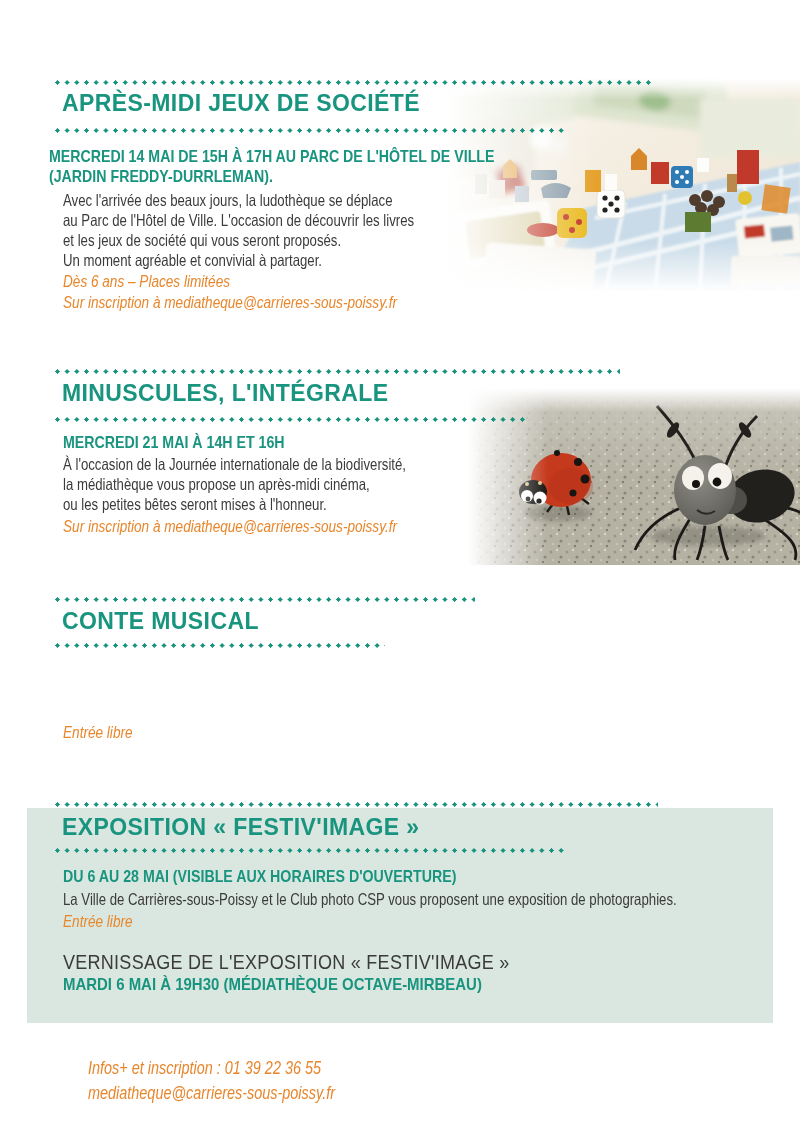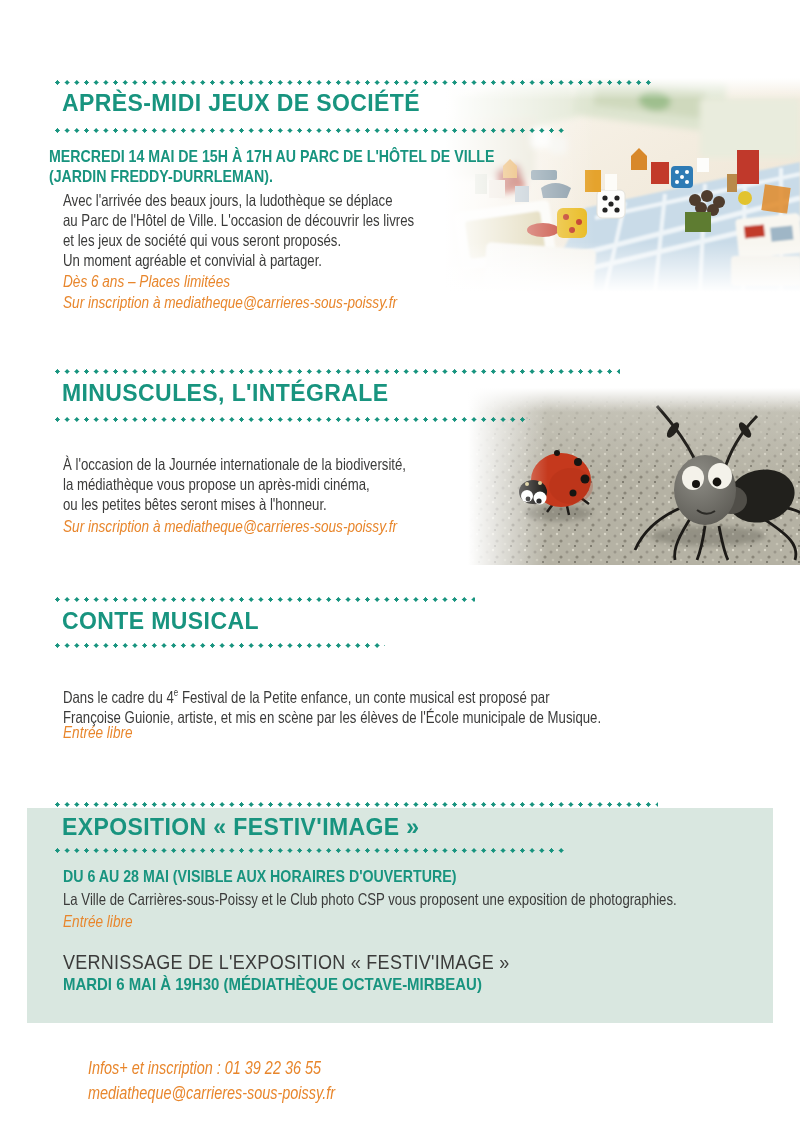--- a/index.html
+++ b/index.html
@@ -232,36 +232,35 @@
     <div class="body-line">Un moment agréable et convivial à partager.</div>
   </div>
   <div class="txt" style="left:63px;top:271px">
     <div class="note-line">Dès 6 ans – Places limitées</div>
     <div class="note-line">Sur inscription à mediatheque@carrieres-sous-poissy.fr</div>
   </div>
 
   <div class="dots" style="left:55px;top:369px;width:565px"></div>
   <div class="sec-title" style="left:62px;top:380px">MINUSCULES, L'INTÉGRALE</div>
   <div class="dots" style="left:55px;top:417px;width:475px"></div>
+  <div class="txt" style="left:63px;top:432px">
+    <div class="sub-line">MERCREDI 21 MAI À 14H ET 16H</div>
+  </div>
   <div class="txt" style="left:63px;top:454px">
     <div class="body-line">À l'occasion de la Journée internationale de la biodiversité,</div>
     <div class="body-line">la médiathèque vous propose un après-midi cinéma,</div>
     <div class="body-line">ou les petites bêtes seront mises à l'honneur.</div>
   </div>
   <div class="txt" style="left:63px;top:516px">
     <div class="note-line">Sur inscription à mediatheque@carrieres-sous-poissy.fr</div>
   </div>
 
   <div class="dots" style="left:55px;top:597px;width:420px"></div>
   <div class="sec-title" style="left:62px;top:608px">CONTE MUSICAL</div>
   <div class="dots" style="left:55px;top:643px;width:330px"></div>
-  <div class="txt" style="left:63px;top:683px">
-    <div class="body-line"><span>Dans le cadre du 4</span><sup>e</sup><span> Festival de la Petite enfance, un conte musical est proposé par</span></div>
-    <div class="body-line">Françoise Guionie, artiste, et mis en scène par les élèves de l'École municipale de Musique.</div>
-  </div>
   <div class="txt" style="left:63px;top:722px">
     <div class="note-line">Entrée libre</div>
   </div>
 
   <div class="dots" style="left:55px;top:802px;width:603px"></div>
   <div class="sec-title" style="left:62px;top:814px">EXPOSITION « FESTIV'IMAGE »</div>
   <div class="dots" style="left:55px;top:848px;width:513px"></div>
   <div class="txt" style="left:63px;top:866px">
     <div class="sub-line">DU 6 AU 28 MAI (VISIBLE AUX HORAIRES D'OUVERTURE)</div>
   </div>

